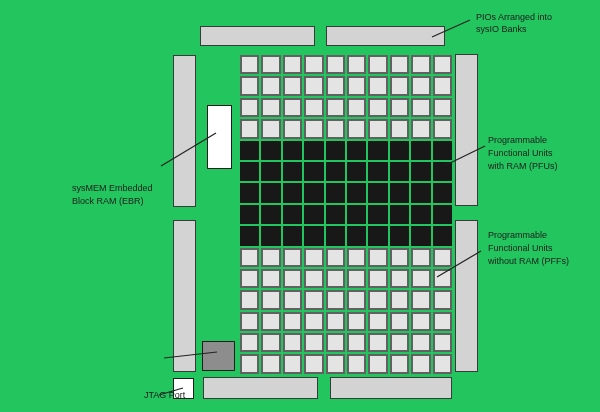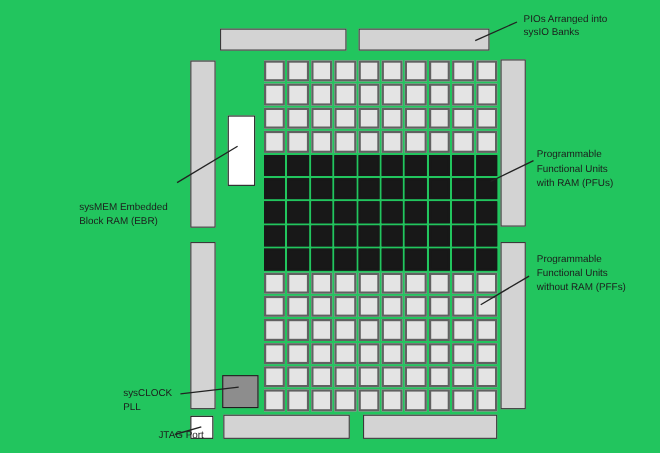--- a/index.html
+++ b/index.html
@@ -284,17 +284,15 @@
   <div class="label lbl-pio">PIOs Arranged into
 sysIO Banks</div>
   <div class="label lbl-pfu">Programmable
 Functional Units
 with RAM (PFUs)</div>
   <div class="label lbl-pff">Programmable
 Functional Units
 without RAM (PFFs)</div>
   <div class="label lbl-ebr">sysMEM Embedded
 Block RAM (EBR)</div>
-  <div class="label lbl-pll">sysCLOCK
-PLL</div>
   <div class="label lbl-jtag">JTAG Port</div>
 
 </div>
 
 </body></html>

